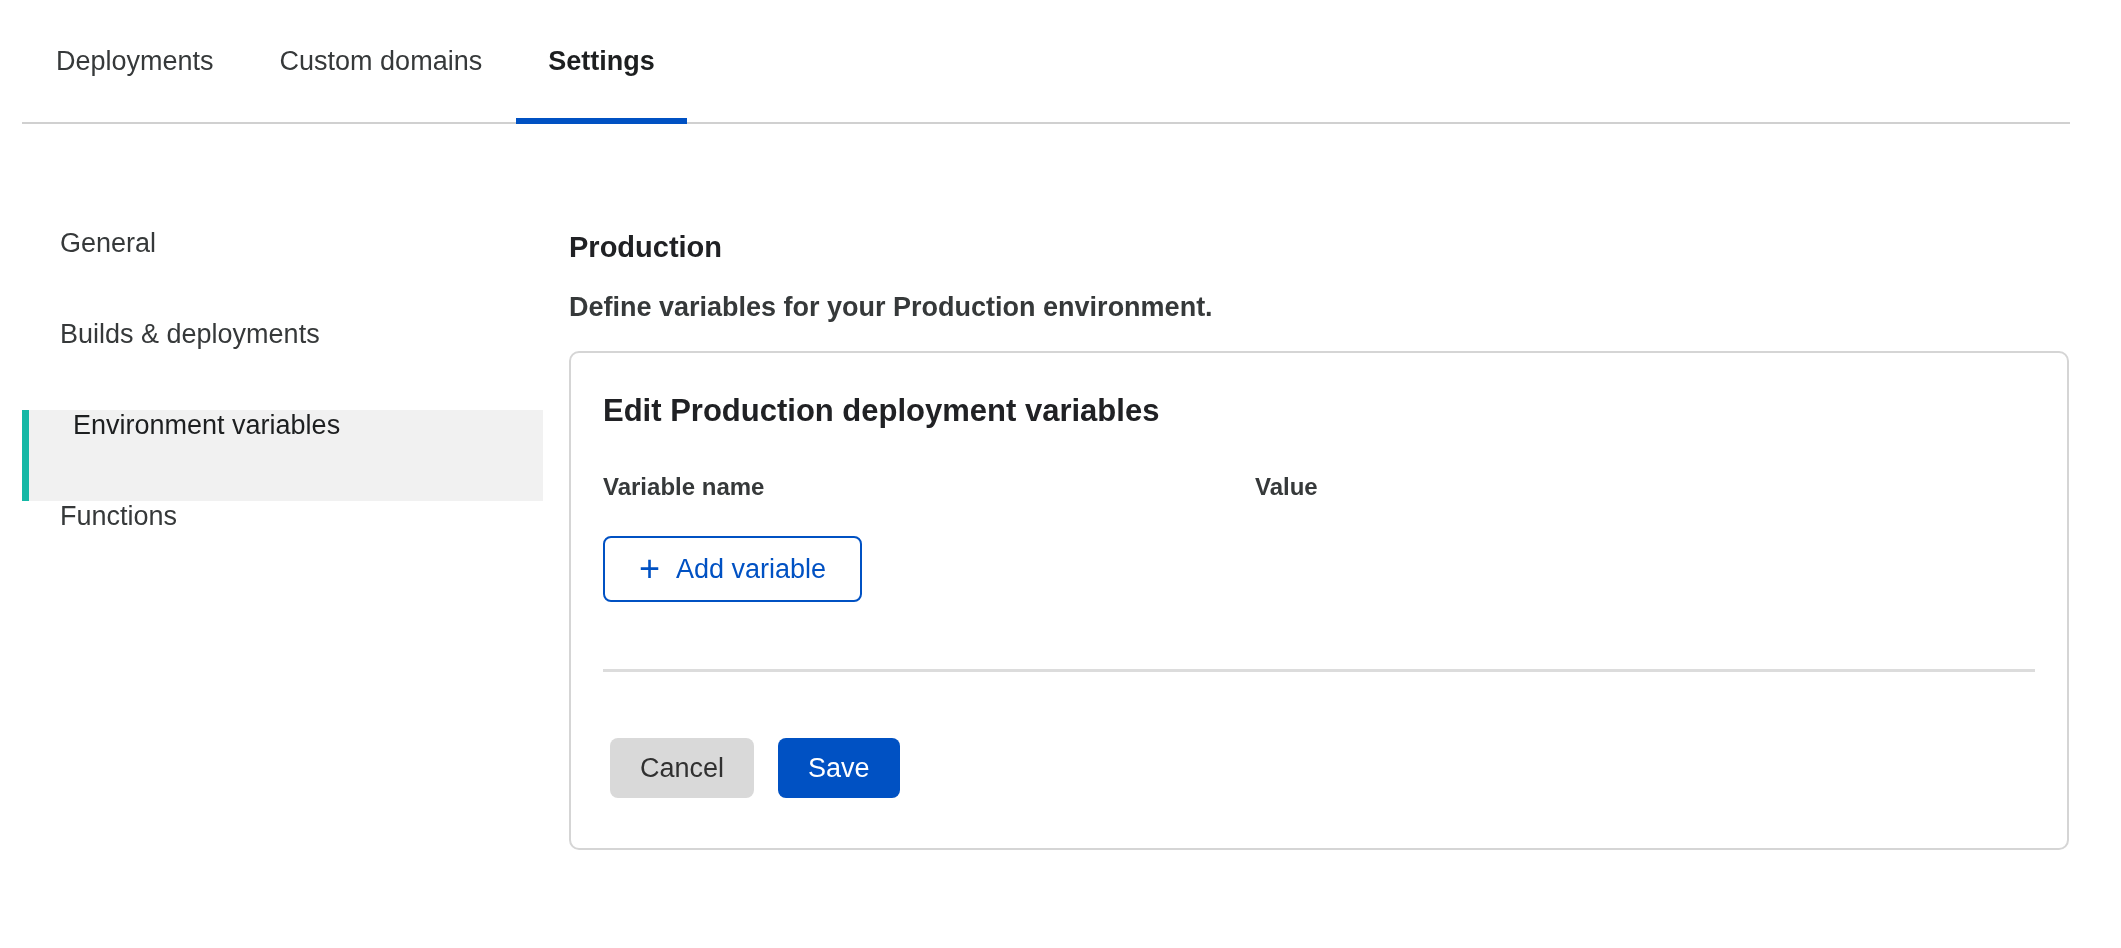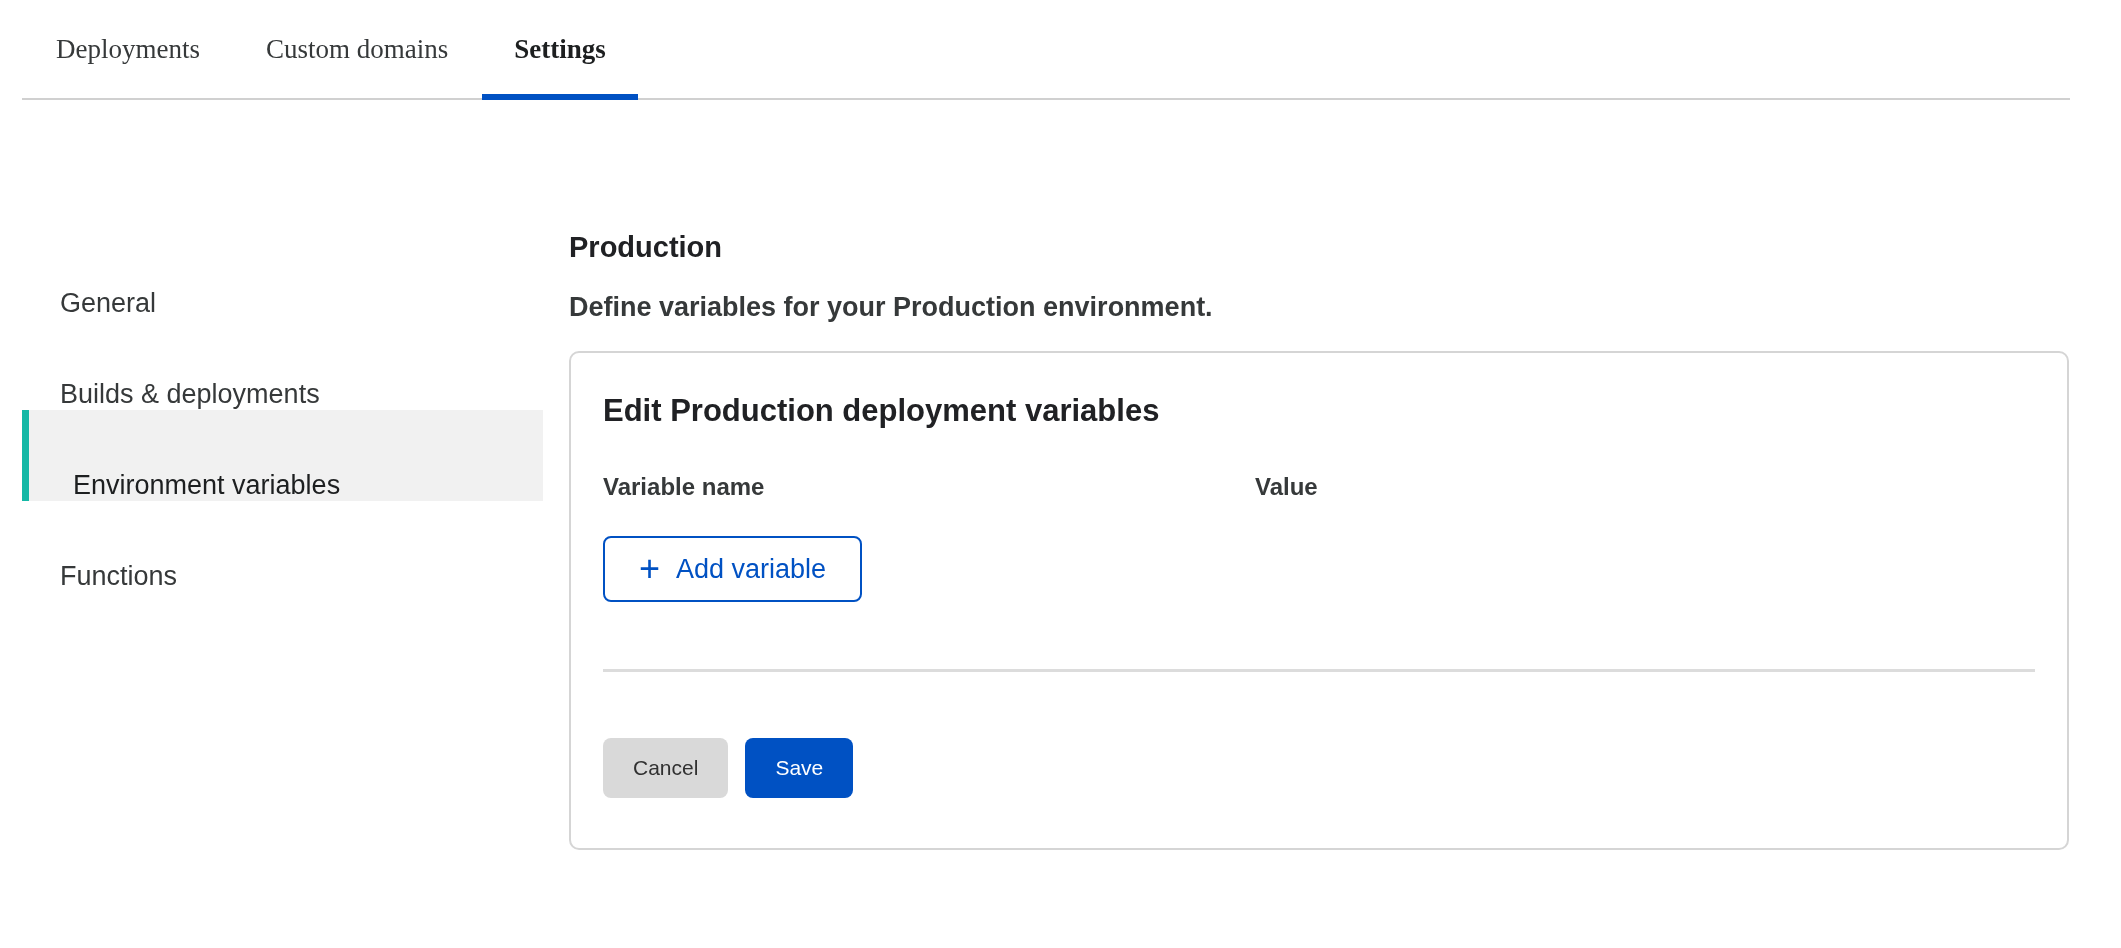--- a/index.html
+++ b/index.html
@@ -1,39 +1,39 @@
 <!DOCTYPE html>
 <html><head>
 <meta charset="utf-8">
 <style>
   * { margin: 0; padding: 0; box-sizing: border-box; }
   html, body { width: 2121px; height: 948px; background: #ffffff; overflow: hidden; }
   body { font-family: "Liberation Sans", sans-serif; color: #36393a; position: relative; }
 
   
   .tabbar {
-    position: absolute; left: 22px; top: 0; width: 2048px; height: 100px;
+    position: absolute; left: 22px; top: 0; width: 2048px; height: 124px;
     border-bottom: 2px solid #d0d0d0;
-    display: flex; align-items: stretch; font-family: Liberation Serif, serif;
+    display: flex; align-items: stretch;
   }
   .tab {
     position: relative; display: flex; align-items: center;
     padding: 0 32px; margin-left: 2px;
     font-size: 27px; color: #36393a; cursor: pointer; white-space: nowrap;
   }
   .tab.active { color: #1d1f20; font-weight: 700; }
   .tab.active .tab-underline {
     position: absolute; left: 0; right: 0; bottom: -2px; height: 6px;
     background: #0051c3;
   }
 
   
   .sidenav { position: absolute; left: 22px; top: 228px; width: 521px; }
   .sidenav-item {
-    height: 91px; display: flex; align-items: flex-end;
+    height: 91px; display: flex; align-items: flex-start;
     padding-left: 38px; font-size: 27px; color: #36393a; cursor: pointer;
     white-space: nowrap;
   }
   .sidenav-item.active {
     background: #f1f1f1; border-left: 7px solid #14b8a6; padding-left: 44px;
     font-weight: 400; color: #1d1f20;
   }
 
   
   .main { position: absolute; left: 569px; top: 230px; width: 1500px; }
@@ -78,21 +78,21 @@
 
   .divider { height: 3px; background: #dcdcdc; margin-top: 67px; border: none; }
 
   .card-footer {
     margin-top: 66px; display: flex; align-items: center; justify-content: space-between;
   }
   .footer-note { font-size: 28px; color: #666666; }
   .footer-actions { display: flex; gap: 17px; }
   .btn {
     height: 60px; padding: 0 30px; border: none; border-radius: 8px;
-    font-size: 21px; cursor: pointer; font-family: "Liberation Sans", sans-serif;
+    font-size: 27px; cursor: pointer; font-family: "Liberation Sans", sans-serif; margin-left: 7px;
   }
   .btn-cancel { background: #d9d9d9; color: #313131; }
   .btn-save   { background: #0051c3; color: #ffffff; }
 </style>
 </head>
 <body>
 
 <nav class="tabbar">
   <div class="tab">
     <span>Deployments</span>

